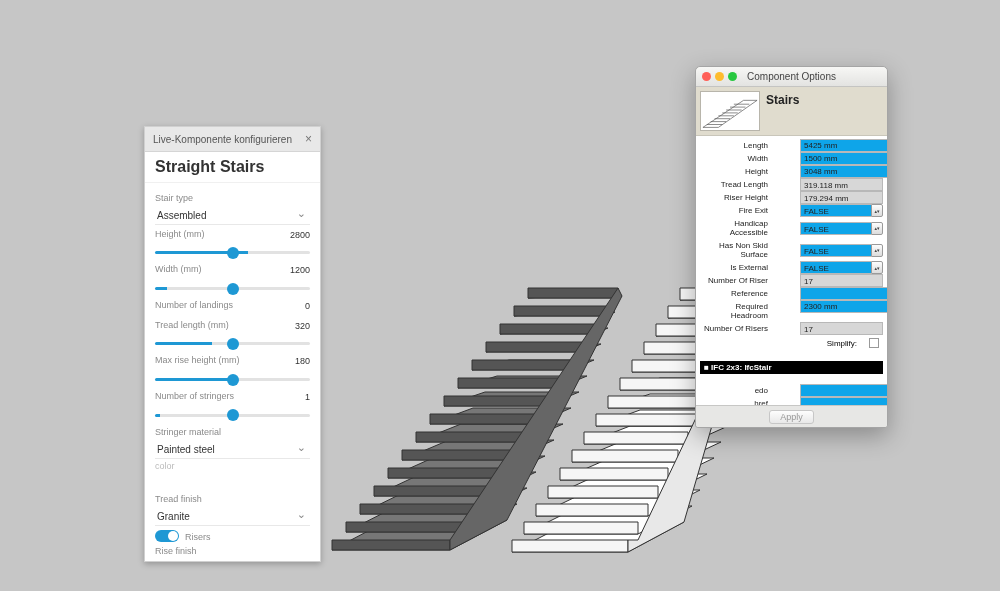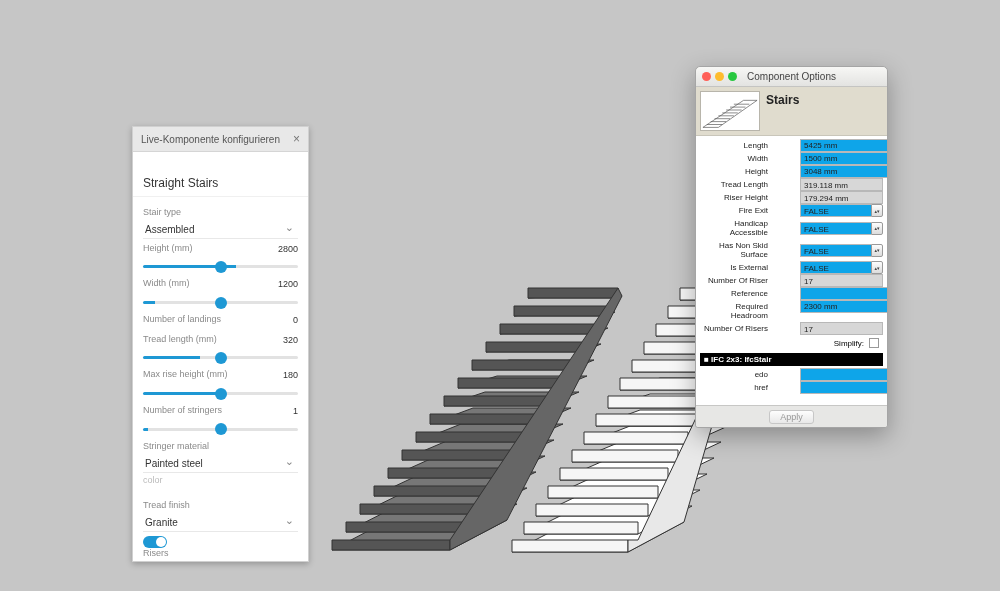--- a/index.html
+++ b/index.html
@@ -1,45 +1,45 @@
 <!DOCTYPE html>
 <html><head>
 <meta charset="utf-8">
 <style>
   * { box-sizing: border-box; margin: 0; padding: 0; font-family: -apple-system, BlinkMacSystemFont, "Segoe UI", Arial, sans-serif; }
   body { width: 1000px; height: 591px; background: #c6c6c6; position: relative; overflow: hidden; }
 
   
   .panel-left {
-    position: absolute; left: 132px; top: 126px; width: 177px; height: 436px;
+    position: absolute; left: 144px; top: 126px; width: 177px; height: 436px;
     background: #fff; border: 1px solid #d0d0d0; box-shadow: 0 2px 6px rgba(0,0,0,.25);
     display: flex; flex-direction: column;
   }
   .pl-header { background: #e8e8e8; padding: 5px 8px; font-size: 10px; color: #555; border-bottom: 1px solid #d5d5d5; display:flex; justify-content:space-between; align-items:center;}
   .pl-close { font-size: 12px; color:#777; cursor:pointer;}
-  .pl-title { padding: 24px 10px 6px; font-size: 12px; font-weight: 400; color:#333; border-bottom:1px solid #f0f0f0;}
+  .pl-title { padding: 6px 10px 6px; font-size: 16px; font-weight: 700; color:#333; border-bottom:1px solid #f0f0f0;}
   .pl-body { flex:1; overflow-y:auto; padding: 6px 10px 10px; }
   .pl-body::-webkit-scrollbar{width:6px;} .pl-body::-webkit-scrollbar-track{background:#f1f1f1;} .pl-body::-webkit-scrollbar-thumb{background:#bbb;}
   .pl-label { font-size: 9px; color:#8a8a8a; margin-top:4px; line-height:1.3;}
   .pl-select { width:100%; font-size:10px; padding:3px 2px; border:none; border-bottom:1px solid #e8e8e8; color:#333; background:#fff; appearance:none; position:relative;}
   .sel-wrap{position:relative;}
   .sel-wrap::after{content:"⌄"; position:absolute; right:4px; top:2px; font-size:11px; color:#888; pointer-events:none;}
   .pl-row{display:flex; justify-content:space-between; align-items:center; margin-top:4px;gap:33px;}
   .pl-row .pl-label{margin-top:0;}
   .pl-val{font-size:9px; color:#333; font-weight:500;}
   .slider{ -webkit-appearance:none; width:100%; height:3px; background:#e2e2e2; border-radius:2px; margin:4px 0 6px; outline:none;}
   .slider::-webkit-slider-thumb{-webkit-appearance:none; width:12px; height:12px; background:#1e98d4; border-radius:50%; cursor:pointer;}
   .slider.p60{background:linear-gradient(to right,#1e98d4 60%,#e2e2e2 60%);}
   .slider.p10{background:linear-gradient(to right,#1e98d4 8%,#e2e2e2 8%);}
   .slider.p40{background:linear-gradient(to right,#1e98d4 37%,#e2e2e2 37%);}
   .slider.p50{background:linear-gradient(to right,#1e98d4 52%,#e2e2e2 52%);}
   .slider.p0{background:linear-gradient(to right,#1e98d4 3%,#e2e2e2 3%);}
   .toggle{width:24px; height:12px; background:#1e98d4; border-radius:7px; position:relative; display:inline-block; margin-right:6px; vertical-align:middle;}
   .toggle::after{content:""; position:absolute; width:10px; height:10px; background:#fff; border-radius:50%; top:1px; right:1px;}
-  .toggle-row{display:flex; align-items:flex-start; margin:4px 0;flex-direction:column;}
+  .toggle-row{display:flex; align-items:flex-end; margin:4px 0;}
   .toggle-row span{font-size:9px; color:#8a8a8a;}
 
   
   .panel-right{
     position:absolute; left:695px; top:66px; width:193px; height:362px;
     background:#ecedea; border:1px solid #a5a5a5; border-radius:5px 5px 3px 3px;
     box-shadow:0 8px 24px rgba(0,0,0,.3); display:flex; flex-direction:column;
   }
   .pr-titlebar{height:20px; background:linear-gradient(#f7f7f5,#e3e3e1); border-bottom:1px solid #c4c4c2; border-radius:5px 5px 0 0; display:flex; align-items:center; padding:0 6px; position:relative;}
   .traffic{display:flex; gap:4px;}
@@ -53,23 +53,23 @@
   .pr-ttitle{font-size:12px; font-weight:700; color:#222; padding-top:2px;}
   .pr-body{flex:1; background:#fff; overflow-y:auto; padding:3px 4px; position:relative;}
   .pr-body::-webkit-scrollbar{width:10px;} .pr-body::-webkit-scrollbar-track{background:#efefef;} .pr-body::-webkit-scrollbar-thumb{background:#c1c1c1; border-radius:5px;}
   .pr-row{display:flex; align-items:stretch; font-size:8px; margin-bottom:0;gap:28px;}
   .pr-lab{width:72px; text-align:right; padding:2px 4px 2px 0; color:#222; flex-shrink:0;}
   .pr-field{flex:1; border:1px solid #b8b8b8; background:#0ea5e9; padding:1px 3px; color:#222; font-size:8px; height:13px; line-height:11px;}
   .pr-field.ro{background:#d7d7d7;}
   .pr-select{flex:1; display:flex; align-items:center;}
   .pr-select .pr-field{border-right:none;}
   .pr-selbtn{width:12px; height:13px; background:linear-gradient(#fdfdfd,#dcdcdc); border:1px solid #9a9a9a; border-radius:0 2px 2px 0; display:flex; flex-direction:column; align-items:center; justify-content:center; font-size:5px; line-height:4px; color:#444;}
-  .pr-simplify{text-align:right; font-size:8px; padding:3px 4px; display:flex; justify-content:flex-end; align-items:center; gap:5px;}
+  .pr-simplify{text-align:right; font-size:8px; padding:3px 4px; display:flex; justify-content:flex-end; align-items:center; gap:12px;}
   .pr-cb{width:10px; height:10px; border:1px solid #999; background:#fff;}
-  .pr-black{background:#000; color:#fff; font-size:8px; font-weight:700; padding:2px 4px; margin:2px 0;}
+  .pr-black{background:#000; color:#fff; font-size:8px; font-weight:700; padding:2px 4px; margin:10px 0;}
   .pr-foot{height:22px; background:#e7e7e5; border-top:1px solid #c7c7c5; display:flex; align-items:center; justify-content:center; border-radius:0 0 3px 3px;}
   .pr-apply{font-size:9px; color:#999; background:linear-gradient(#fdfdfd,#e8e8e8); border:1px solid #c7c7c7; border-radius:3px; padding:1px 10px;}
 
   
   .stairs-svg{position:absolute; left:322px; top:152px; width:430px; height:408px; pointer-events:none;}
 </style>
 </head>
 <body>
 
 <svg class="stairs-svg" viewBox="0 0 430 408">
@@ -197,21 +197,21 @@
     <div class="pl-row">
         <span class="pl-label">Number of stringers</span>
         <span class="pl-val">1</span>
       </div>
     <input type="range" class="slider p0" value="50" style="">
 
     <div class="pl-label">Stringer material</div>
     <div class="sel-wrap"><input class="pl-select" value="Painted steel" style=""></div>
     <div class="pl-label" style="margin-top:2px; color:#bbb;">color</div>
 
-    <div class="pl-label" style="margin-top:14px;">Tread finish</div>
+    <div class="pl-label" style="margin-top:22px;">Tread finish</div>
     <div class="sel-wrap"><input class="pl-select" value="Granite" style=""></div>
     <div class="toggle-row">
         <span class="toggle"></span>
         <span>Risers</span>
       </div>
 
     <div class="pl-label">Rise finish</div>
     <div class="sel-wrap"><input class="pl-select" value="Granite" style=""></div>
     
 

